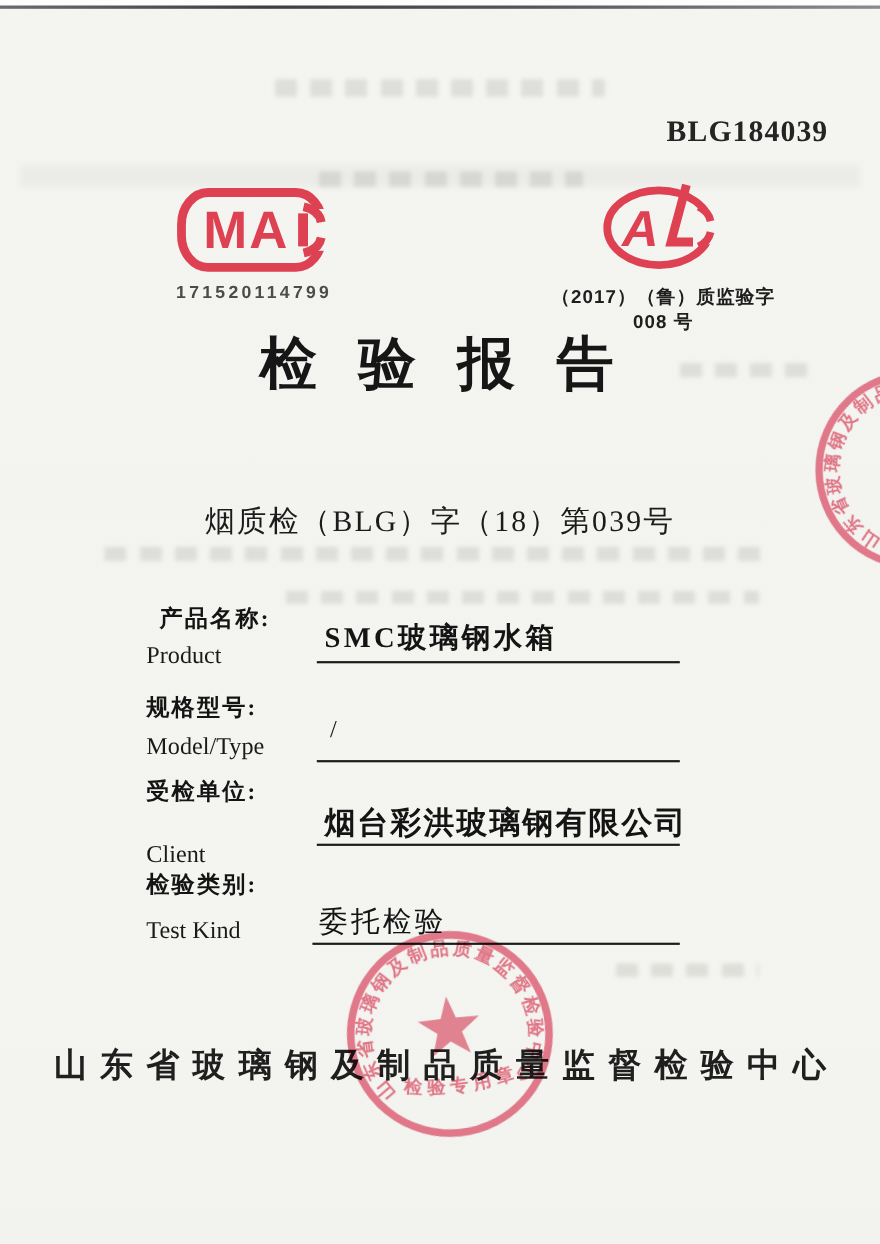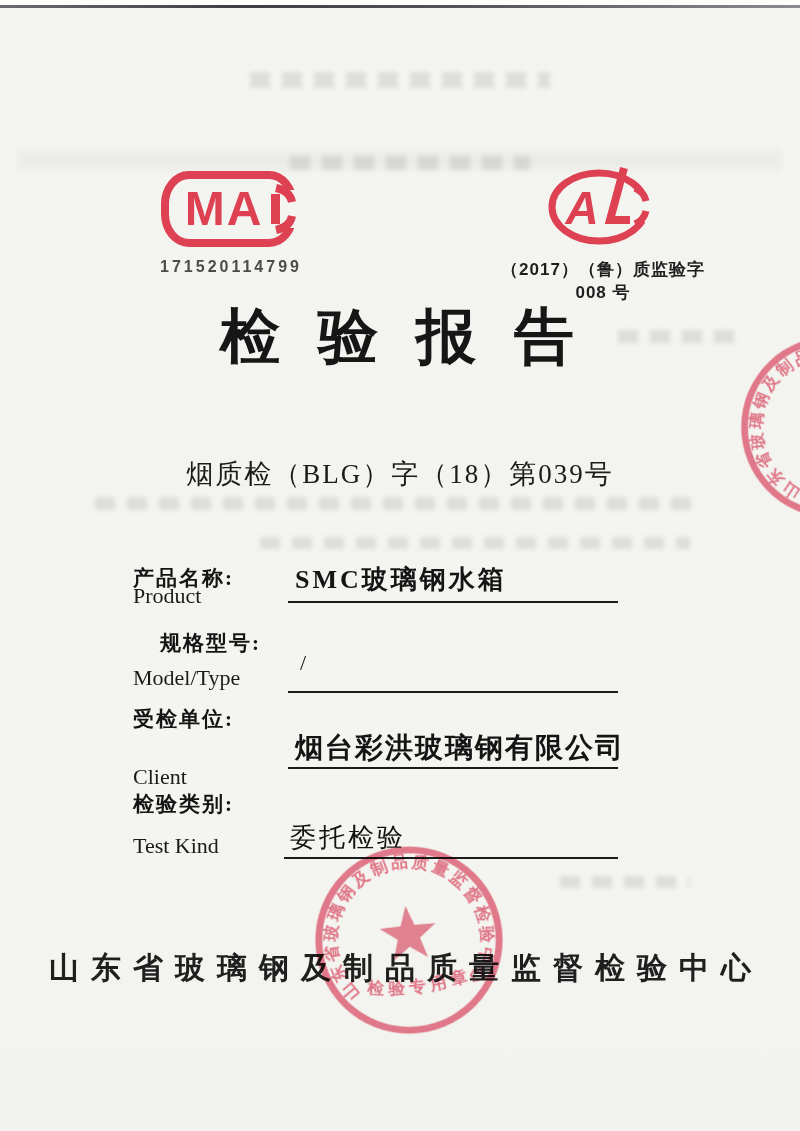--- a/index.html
+++ b/index.html
@@ -16,21 +16,21 @@
   .cma-block{position:absolute;left:146px;top:168px;width:150px;text-align:center;margin-left:10px;}
   .cal-block{position:absolute;left:488px;top:162px;width:230px;text-align:center;}
   .mark-svg{display:block;margin:0 auto;}
   .license-no{margin-top:8px;font-family:"Liberation Sans","DejaVu Sans",sans-serif;
     font-weight:bold;font-size:16px;letter-spacing:3px;color:#4b4b4b;}
   .approval-no{margin-top:12px;font-family:"Liberation Sans","DejaVu Sans",sans-serif;
     font-weight:bold;font-size:17px;letter-spacing:1px;color:#1e1e1e;}
   
   .title-cn{position:absolute;left:0;top:302px;width:100%;text-align:center;
     font-family:"Liberation Sans","DejaVu Sans",sans-serif;font-weight:900;
-    font-size:60px;line-height:1.15;letter-spacing:38px;padding-left:32px;box-sizing:border-box;color:#161616;}
+    font-size:52px;line-height:1.15;letter-spacing:38px;padding-left:32px;box-sizing:border-box;color:#161616;}
   .title-en{position:absolute;left:0;top:402px;width:100%;text-align:center;
     font-weight:bold;font-size:40px;color:#191919;}
   .doc-no{position:absolute;left:0;top:456px;width:100%;text-align:center;
     font-size:27px;letter-spacing:2px;color:#1b1b1b;}
   
   .lbl-cn{position:absolute;left:133px;font-weight:bold;font-size:21px;letter-spacing:2px;color:#141414;}
   .lbl-en{position:absolute;left:133px;font-size:22px;color:#1a1a1a;}
   .f-val{position:absolute;left:295px;font-size:26px;font-weight:bold;letter-spacing:3px;color:#141414;}
   .f-val.light{font-weight:normal;}
   .f-line{position:absolute;left:288px;width:330px;height:0;border-top:2px solid #1b1b1b;}
@@ -55,20 +55,21 @@
   <div class="scan-line"></div>
 
   <div class="ghost" style="top:72px;left:250px;width:300px;height:16px;"></div>
   <div class="ghost-band" style="top:150px;left:18px;width:764px;height:20px;"></div>
   <div class="ghost" style="top:156px;left:290px;width:240px;height:14px;"></div>
   <div class="ghost" style="top:330px;left:618px;width:120px;height:13px;"></div>
   <div class="ghost" style="top:497px;left:95px;width:600px;height:13px;"></div>
   <div class="ghost" style="top:537px;left:260px;width:430px;height:12px;"></div>
   <div class="ghost" style="top:876px;left:560px;width:130px;height:12px;"></div>
 
+  <div class="report-no">BLG184039</div>
 
   <div class="cma-block">
     <svg class="mark-svg" width="146" height="82" viewBox="0 0 146 82">
       <rect x="7" y="7" width="128" height="68" rx="24" ry="29" fill="none" stroke="#dd4152" stroke-width="8"></rect>
       <rect x="116" y="22" width="30" height="38" fill="#f4f4f1"></rect>
       <path d="M118 20 q14 3 16 14" fill="none" stroke="#dd4152" stroke-width="8"></path>
       <path d="M118 62 q14 -3 16 -14" fill="none" stroke="#dd4152" stroke-width="8"></path>
       <rect x="113" y="26" width="9" height="30" fill="#dd4152"></rect>
       <text x="66" y="57" text-anchor="middle" font-family="Liberation Sans, DejaVu Sans, sans-serif" font-size="48" font-weight="bold" letter-spacing="2" fill="#dd4152">MA</text>
     </svg>
@@ -83,26 +84,26 @@
       <path d="M93 62 q9 -4 11 -13" fill="none" stroke="#dd4152" stroke-width="7"></path>
       <text x="40" y="62" text-anchor="middle" font-family="Liberation Sans, DejaVu Sans, sans-serif" font-size="46" font-weight="bold" font-style="italic" fill="#dd4152">A</text>
       <path d="M82 6 L68 58 L88 58" fill="none" stroke="#dd4152" stroke-width="8"></path>
     </svg>
     <div class="approval-no">（2017）（鲁）质监验字 008 号</div>
   </div>
 
   <div class="title-cn">检验报告</div>
   <div class="doc-no">烟质检（BLG）字（18）第039号</div>
 
-  <div class="lbl-cn" style="top:564px;">产品名称:</div>
+  <div class="lbl-cn" style="top:548px;margin-left:12px;">产品名称:</div>
   <div class="lbl-en" style="top:583px;">Product</div>
   <div class="f-val" style="top:562px;">SMC玻璃钢水箱</div>
   <div class="f-line" style="top:601px;"></div>
 
-  <div class="lbl-cn" style="top:629px;margin-left:27px;">规格型号:</div>
+  <div class="lbl-cn" style="top:629px;">规格型号:</div>
   <div class="lbl-en" style="top:665px;">Model/Type</div>
   <div class="f-val light" style="top:650px;left:300px;font-size:22px;">/</div>
   <div class="f-line" style="top:691px;"></div>
 
   <div class="lbl-cn" style="top:705px;">受检单位:</div>
   <div class="lbl-en" style="top:744px;margin-top:20px;">Client</div>
   <div class="f-val" style="top:729px;font-size:28px;letter-spacing:2px;">烟台彩洪玻璃钢有限公司</div>
   <div class="f-line" style="top:767px;"></div>
 
   <div class="lbl-cn" style="top:790px;">检验类别:</div>

